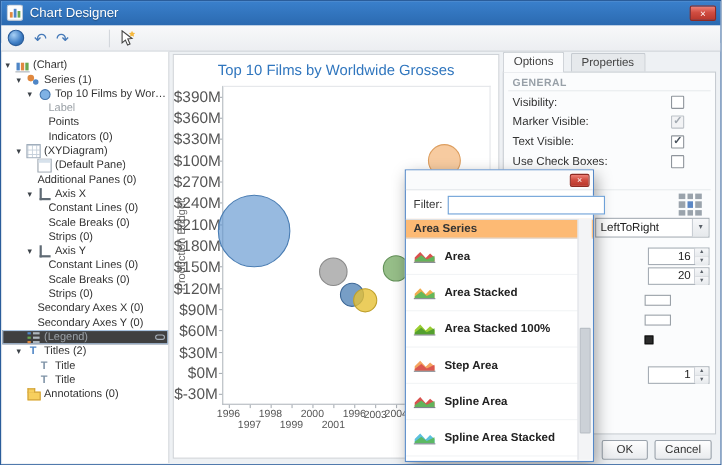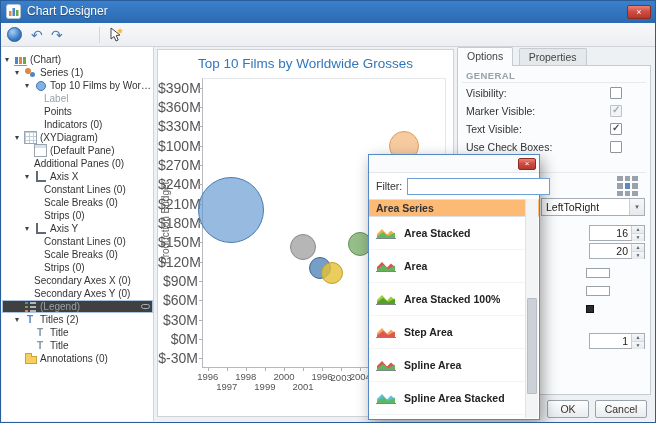--- a/index.html
+++ b/index.html
@@ -417,56 +417,56 @@
       <span class="popup-close">×</span>
     </div>
     <div class="popup-filter-row">
       <span class="filter-label">Filter:</span>
       <input class="filter-input" value="" style="">
     </div>
     <div class="popup-group-header">Area Series</div>
     <div class="popup-list">
         <div class="popup-item">
           <svg viewBox="0 0 20 14" class="series-type-icon">
+            <path d="M1 12 V8 L6 3 L11 8.5 L15 4.5 L19 8 V12 Z" fill="#d9534f"></path>
+            <path d="M1 12 V10.5 L7 6 L12 10 L19 6.5 V12 Z" fill="#5cb85c" opacity="0.95"></path>
+            <rect x="0" y="12" width="20" height="1" fill="#7d848c"></rect>
+          </svg>
+          <span class="popup-item-label">Area</span>
+        </div>
+        <div class="popup-item">
+          <svg viewBox="0 0 20 14" class="series-type-icon">
             <path d="M1 12 V8 L6 3 L11 8.5 L15 4.5 L19 8 V12 Z" fill="#f0ad4e"></path>
             <path d="M1 12 V10.5 L7 6 L12 10 L19 6.5 V12 Z" fill="#5cb85c" opacity="0.95"></path>
             <rect x="0" y="12" width="20" height="1" fill="#7d848c"></rect>
           </svg>
           <span class="popup-item-label">Area Stacked</span>
         </div>
         <div class="popup-item">
           <svg viewBox="0 0 20 14" class="series-type-icon">
+            <path d="M1 12 V8 L6 3 L11 8.5 L15 4.5 L19 8 V12 Z" fill="#9acd32"></path>
+            <path d="M1 12 V10.5 L7 6 L12 10 L19 6.5 V12 Z" fill="#4f9d2f" opacity="0.95"></path>
+            <rect x="0" y="12" width="20" height="1" fill="#7d848c"></rect>
+          </svg>
+          <span class="popup-item-label">Area Stacked 100%</span>
+        </div>
+        <div class="popup-item">
+          <svg viewBox="0 0 20 14" class="series-type-icon">
+            <path d="M1 12 V8 L6 3 L11 8.5 L15 4.5 L19 8 V12 Z" fill="#f4a460"></path>
+            <path d="M1 12 V10.5 L7 6 L12 10 L19 6.5 V12 Z" fill="#d9534f" opacity="0.95"></path>
+            <rect x="0" y="12" width="20" height="1" fill="#7d848c"></rect>
+          </svg>
+          <span class="popup-item-label">Step Area</span>
+        </div>
+        <div class="popup-item">
+          <svg viewBox="0 0 20 14" class="series-type-icon">
             <path d="M1 12 V8 L6 3 L11 8.5 L15 4.5 L19 8 V12 Z" fill="#d9534f"></path>
             <path d="M1 12 V10.5 L7 6 L12 10 L19 6.5 V12 Z" fill="#5cb85c" opacity="0.95"></path>
             <rect x="0" y="12" width="20" height="1" fill="#7d848c"></rect>
           </svg>
-          <span class="popup-item-label">Area</span>
-        </div>
-        <div class="popup-item">
-          <svg viewBox="0 0 20 14" class="series-type-icon">
-            <path d="M1 12 V8 L6 3 L11 8.5 L15 4.5 L19 8 V12 Z" fill="#9acd32"></path>
-            <path d="M1 12 V10.5 L7 6 L12 10 L19 6.5 V12 Z" fill="#4f9d2f" opacity="0.95"></path>
-            <rect x="0" y="12" width="20" height="1" fill="#7d848c"></rect>
-          </svg>
-          <span class="popup-item-label">Area Stacked 100%</span>
-        </div>
-        <div class="popup-item">
-          <svg viewBox="0 0 20 14" class="series-type-icon">
-            <path d="M1 12 V8 L6 3 L11 8.5 L15 4.5 L19 8 V12 Z" fill="#f4a460"></path>
-            <path d="M1 12 V10.5 L7 6 L12 10 L19 6.5 V12 Z" fill="#d9534f" opacity="0.95"></path>
-            <rect x="0" y="12" width="20" height="1" fill="#7d848c"></rect>
-          </svg>
-          <span class="popup-item-label">Step Area</span>
-        </div>
-        <div class="popup-item">
-          <svg viewBox="0 0 20 14" class="series-type-icon">
-            <path d="M1 12 V8 L6 3 L11 8.5 L15 4.5 L19 8 V12 Z" fill="#d9534f"></path>
-            <path d="M1 12 V10.5 L7 6 L12 10 L19 6.5 V12 Z" fill="#5cb85c" opacity="0.95"></path>
-            <rect x="0" y="12" width="20" height="1" fill="#7d848c"></rect>
-          </svg>
           <span class="popup-item-label">Spline Area</span>
         </div>
         <div class="popup-item">
           <svg viewBox="0 0 20 14" class="series-type-icon">
             <path d="M1 12 V8 L6 3 L11 8.5 L15 4.5 L19 8 V12 Z" fill="#5bc0de"></path>
             <path d="M1 12 V10.5 L7 6 L12 10 L19 6.5 V12 Z" fill="#5cb85c" opacity="0.95"></path>
             <rect x="0" y="12" width="20" height="1" fill="#7d848c"></rect>
           </svg>
           <span class="popup-item-label">Spline Area Stacked</span>
         </div>

